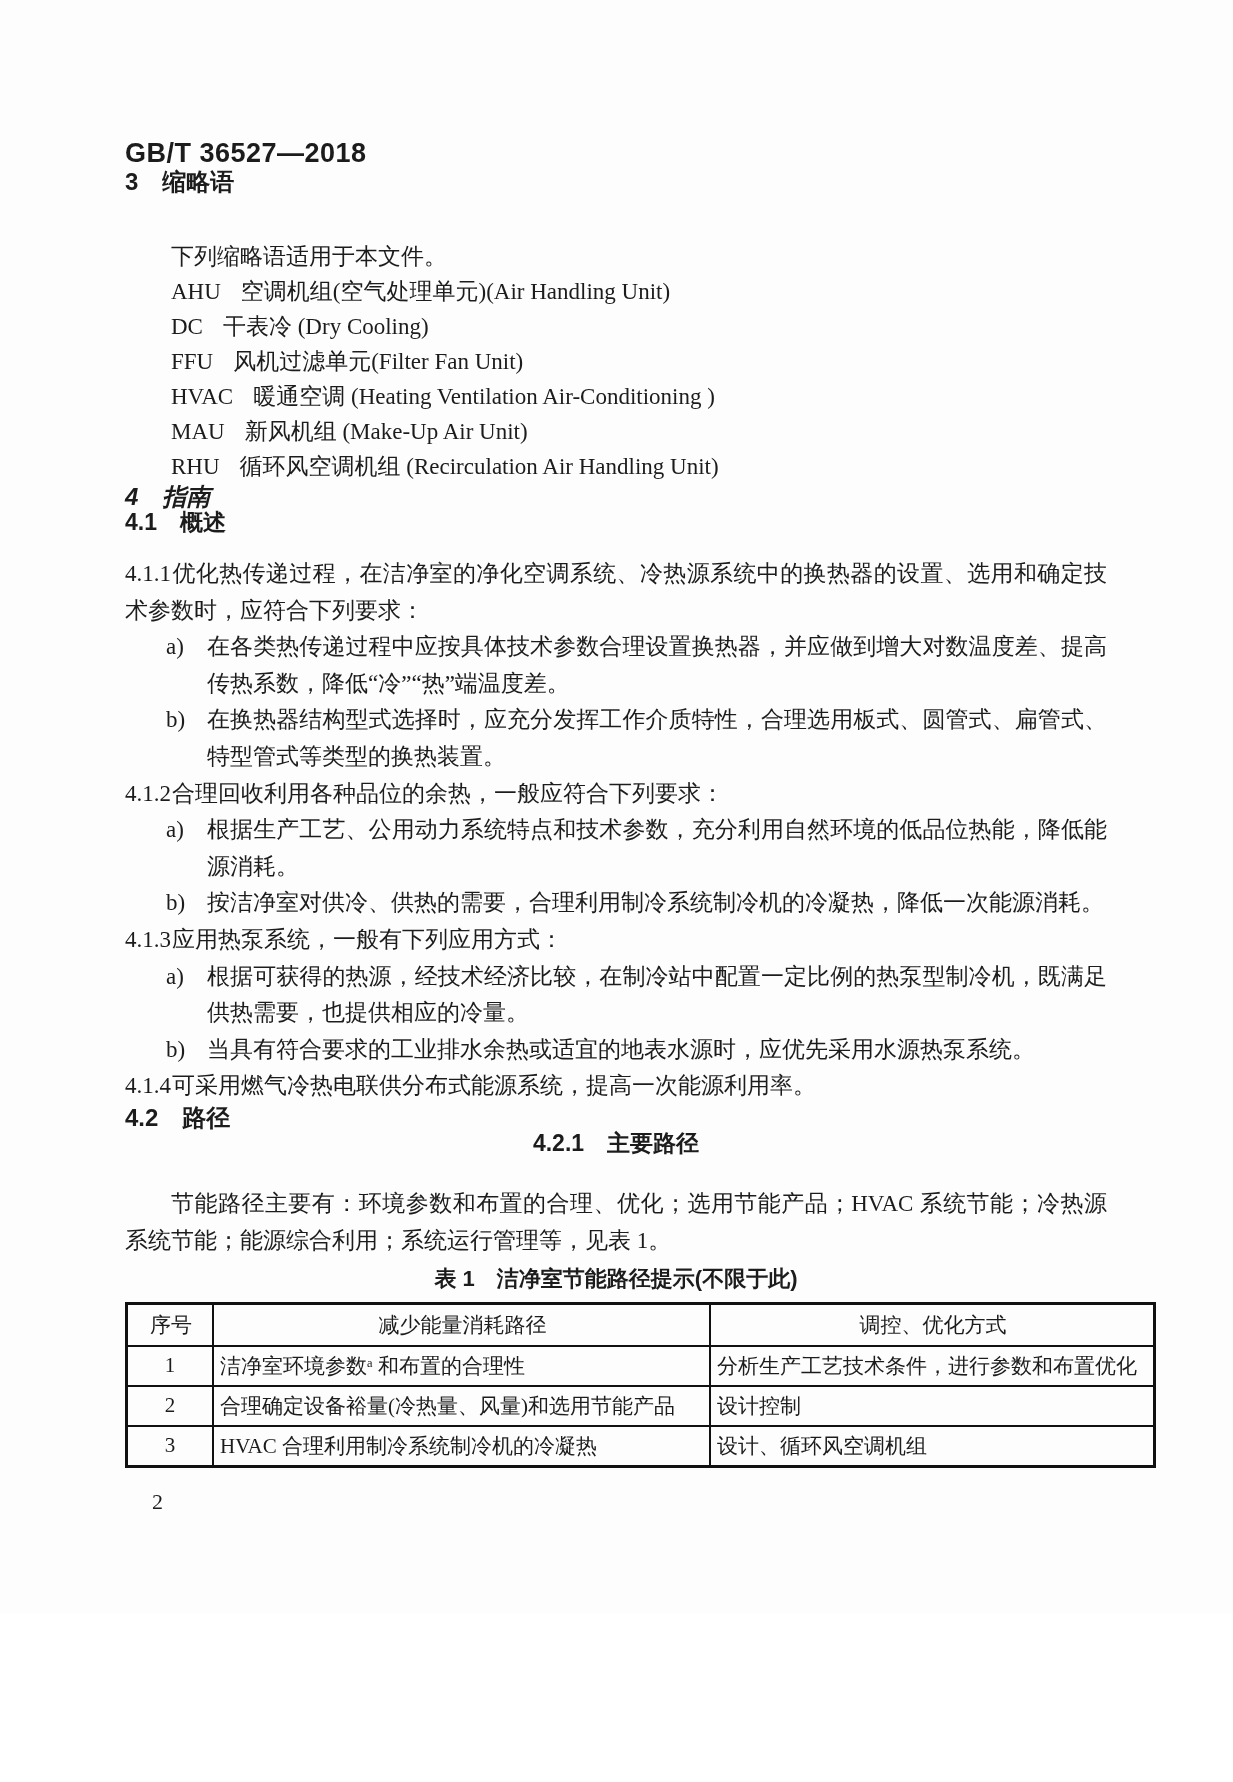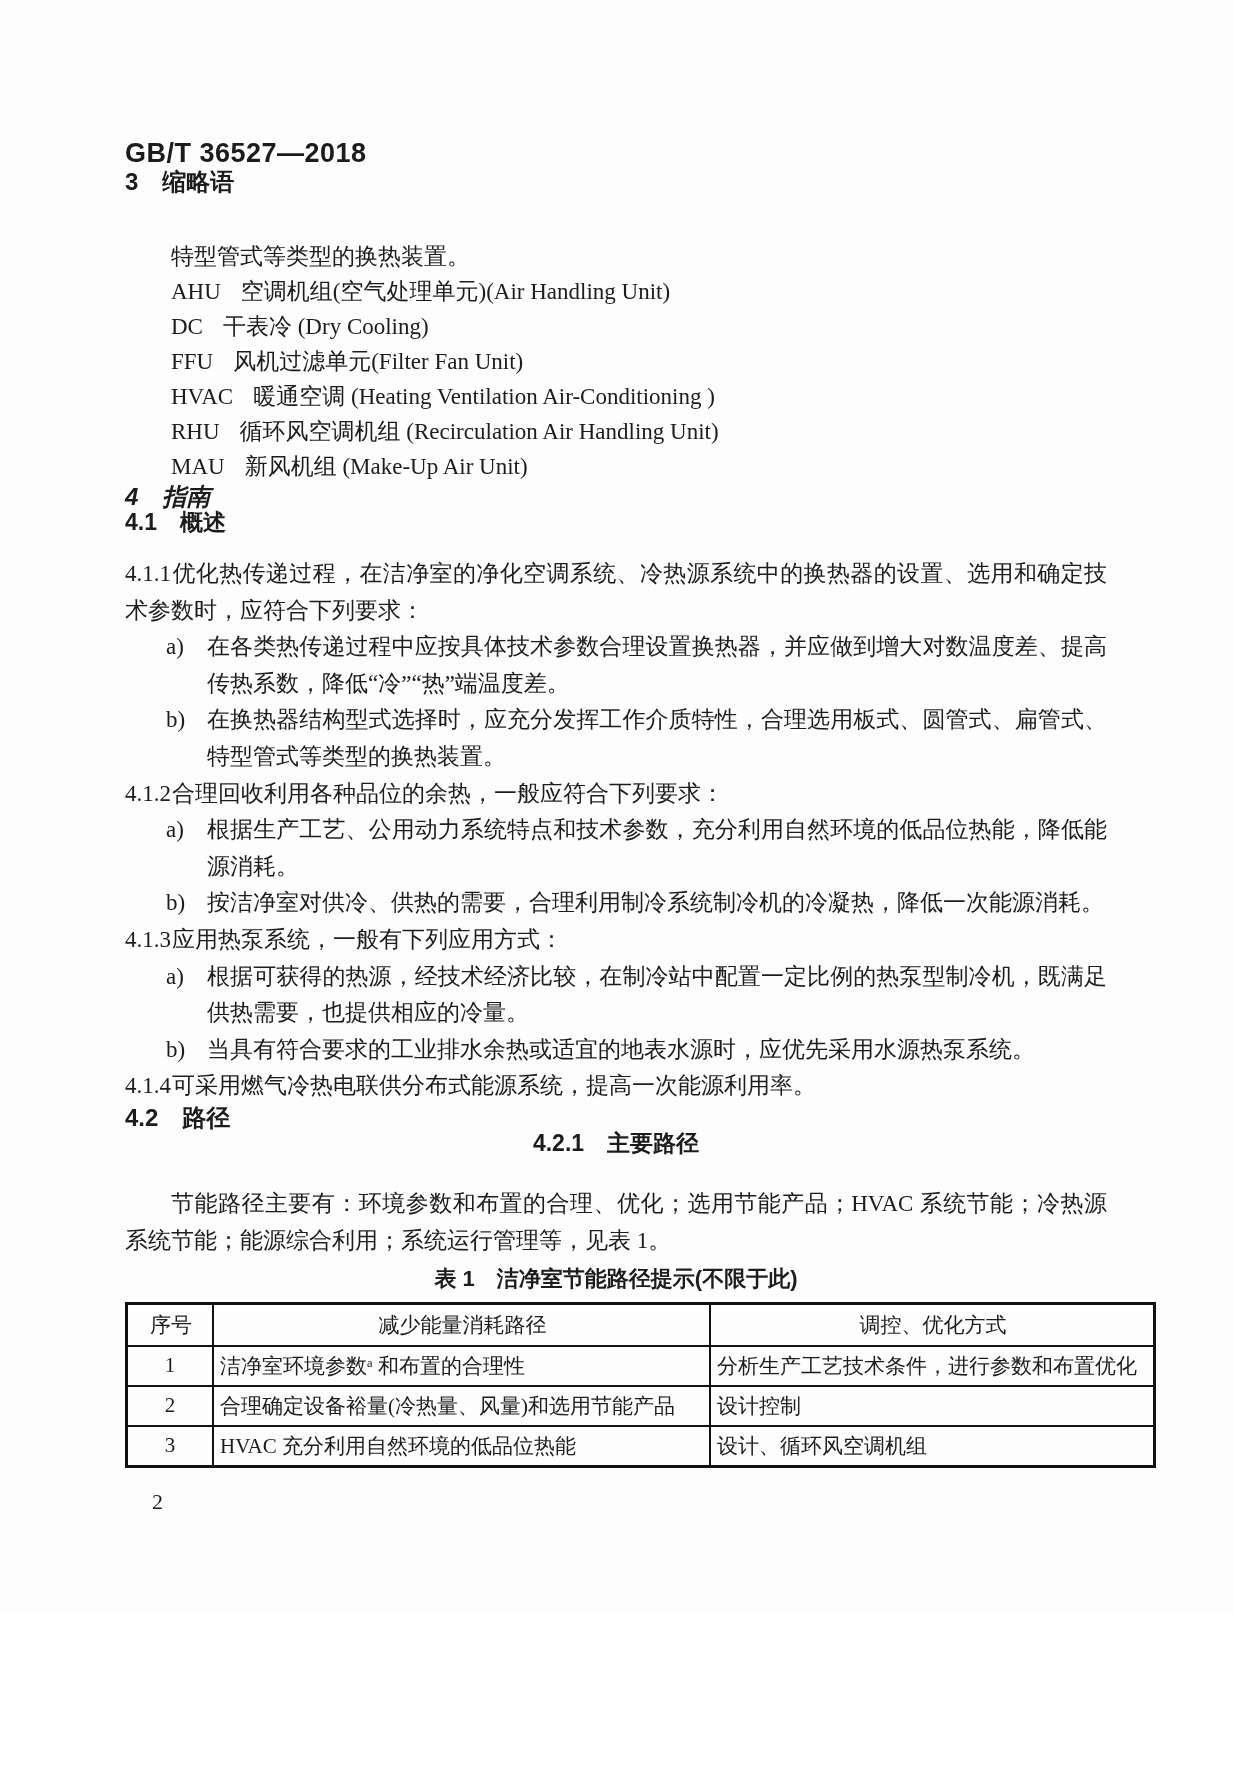--- a/index.html
+++ b/index.html
@@ -97,40 +97,40 @@
 </head>
 <body>
 
 <div class="page">
   <div class="content">
 
     <div class="doc-number">GB/T 36527—2018</div>
 
     <h2 class="sec m-sec3">3　缩略语</h2>
 
-    <p class="bodytext indent m-intro">特型管式等类型的换热装置。</p>
+    <p class="bodytext indent m-intro">下列缩略语适用于本文件。</p>
 
     <div>
       <div class="abbrev-row">
         <span class="abbr-code">AHU</span><span>空调机组(空气处理单元)(Air Handling Unit)</span>
       </div>
       <div class="abbrev-row">
         <span class="abbr-code">DC</span><span>干表冷 (Dry Cooling)</span>
       </div>
       <div class="abbrev-row">
         <span class="abbr-code">FFU</span><span>风机过滤单元(Filter Fan Unit)</span>
       </div>
       <div class="abbrev-row">
         <span class="abbr-code">HVAC</span><span>暖通空调 (Heating Ventilation Air-Conditioning )</span>
       </div>
       <div class="abbrev-row">
+        <span class="abbr-code">MAU</span><span>新风机组 (Make-Up Air Unit)</span>
+      </div>
+      <div class="abbrev-row">
         <span class="abbr-code">RHU</span><span>循环风空调机组 (Recirculation Air Handling Unit)</span>
-      </div>
-      <div class="abbrev-row">
-        <span class="abbr-code">MAU</span><span>新风机组 (Make-Up Air Unit)</span>
       </div>
     </div>
 
     <h2 class="sec m-sec4">4　指南</h2>
 
     <h3 class="subsec m-41">4.1　概述</h3>
 
     <div class="clauses m-body">
 
       <p class="clause">
@@ -194,21 +194,21 @@
         <td class="cell-path">洁净室环境参数ᵃ 和布置的合理性</td>
         <td class="cell-mode">分析生产工艺技术条件，进行参数和布置优化</td>
       </tr>
       <tr>
         <td class="cell-num">2</td>
         <td class="cell-path">合理确定设备裕量(冷热量、风量)和选用节能产品</td>
         <td class="cell-mode">设计控制</td>
       </tr>
       <tr>
         <td class="cell-num">3</td>
-        <td class="cell-path">HVAC 充分利用自然环境的低品位热能</td>
+        <td class="cell-path">HVAC 合理利用制冷系统制冷机的冷凝热</td>
         <td class="cell-mode">设计、循环风空调机组</td>
       </tr>
     </tbody>
       </table>
 
     <div class="page-number m-pageno">2</div>
 
   </div>
 </div>
 

